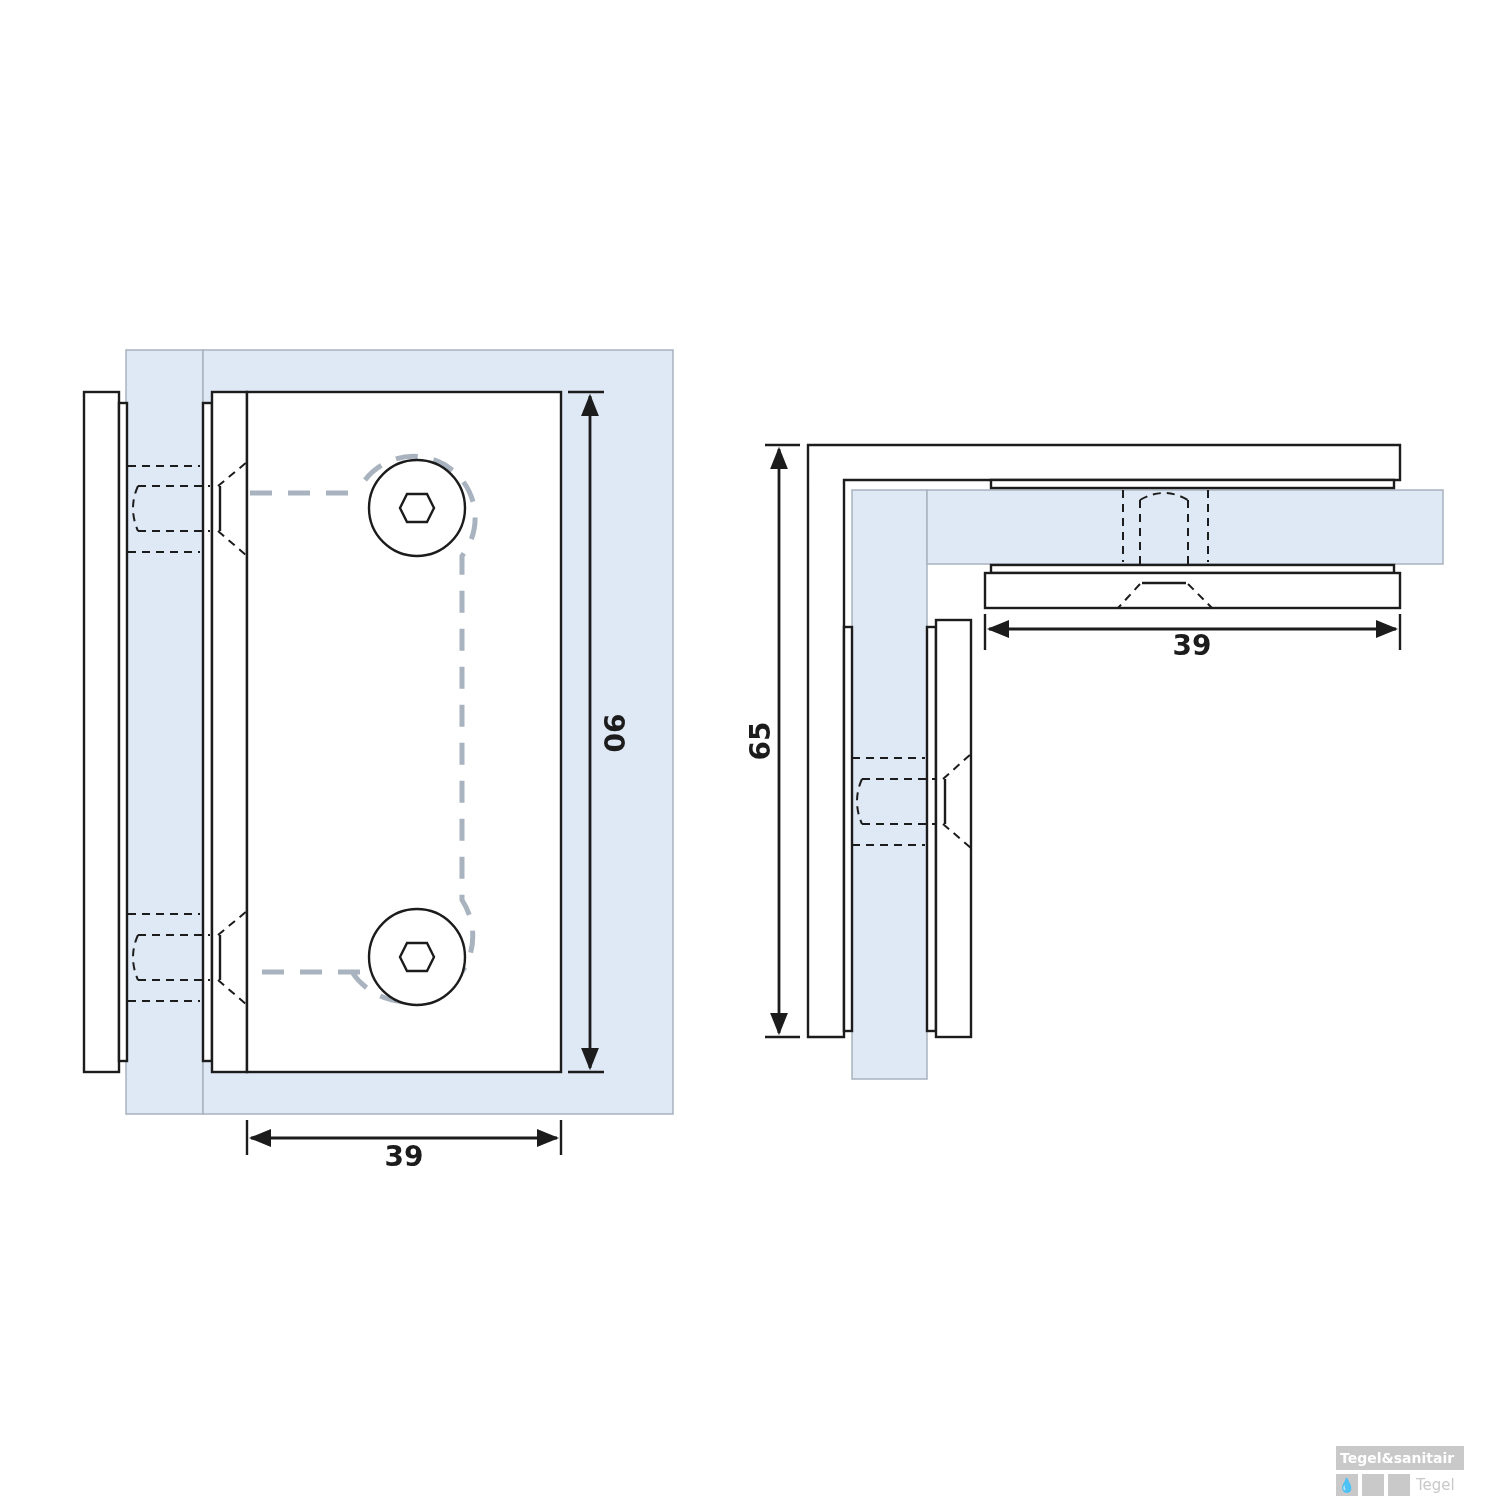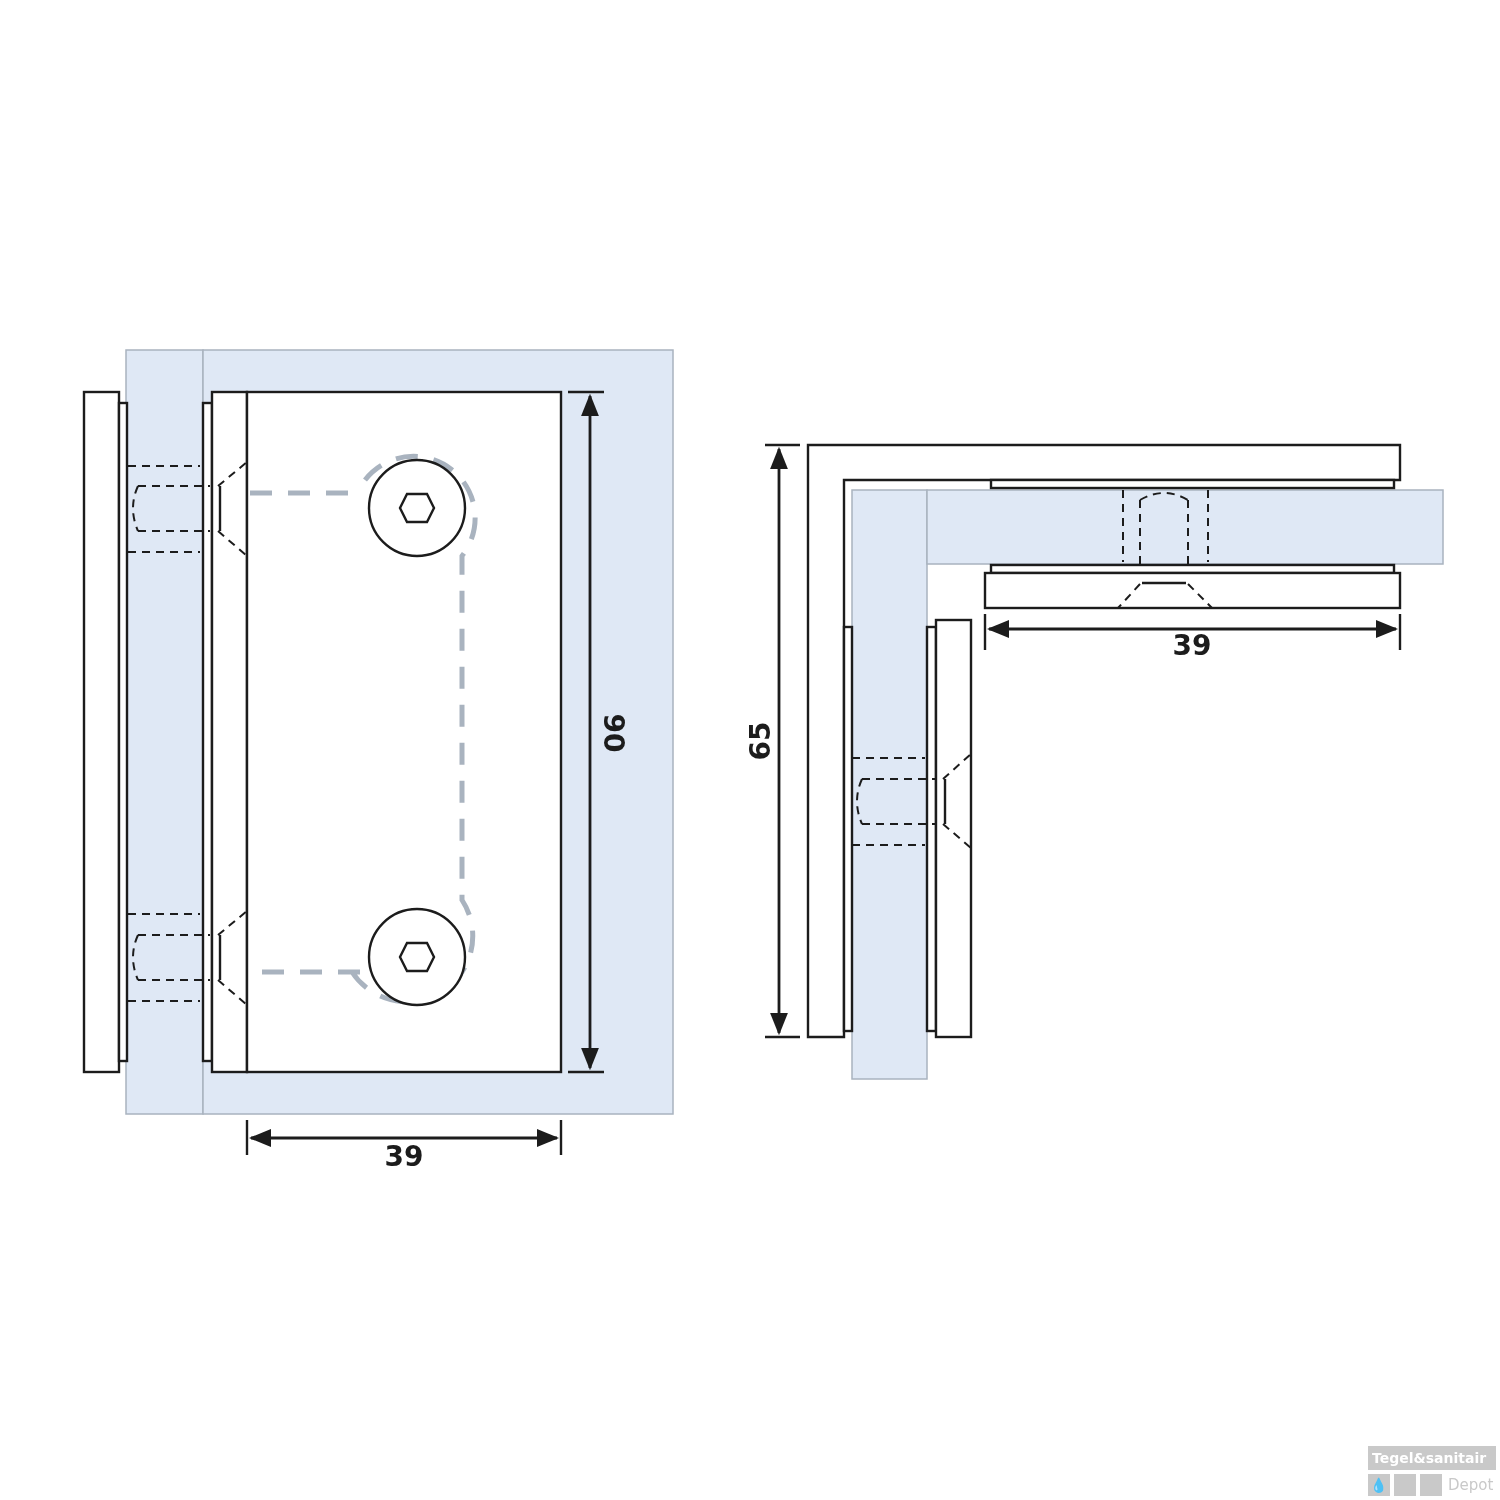--- a/index.html
+++ b/index.html
@@ -6,21 +6,21 @@
     body { width: 1500px; height: 1500px; position: relative; overflow: hidden; font-family: "Liberation Sans", sans-serif; }
     #drawing { position: absolute; left: 0; top: 0; width: 1500px; height: 1500px; }
     .glass { fill: #dfe8f5; stroke: #a9b3bf; stroke-width: 1.5; }
     .part { fill: #ffffff; stroke: #1c1c1c; stroke-width: 2.4; }
     .line { fill: none; stroke: #1c1c1c; stroke-width: 2.4; }
     .hidden { fill: none; stroke: #1c1c1c; stroke-width: 2; stroke-dasharray: 8 6; }
     .gasket { fill: none; stroke: #a9b3bf; stroke-width: 5; stroke-dasharray: 22 16; }
     .dim { fill: none; stroke: #1c1c1c; stroke-width: 2.8; }
     .arrow { fill: #1c1c1c; }
     .dimtext { font-family: "DejaVu Sans", sans-serif; font-weight: bold; font-size: 28px; fill: #1c1c1c; }
-    .logo { position: absolute; left: 1368px; top: 1446px; width: 128px; }
+    .logo { position: absolute; left: 1336px; top: 1446px; width: 128px; }
     .logo-top { background: #c9c9c9; color: #ffffff; font-family: "DejaVu Sans", sans-serif; font-weight: bold; font-size: 14px; padding: 2px 4px; height: 20px; line-height: 20px; }
     .logo-bottom { display: flex; align-items: center; margin-top: 4px; height: 22px; }
     .logo-sq { width: 22px; height: 22px; background: #c9c9c9; margin-right: 4px; color: #fff; font-size: 14px; text-align: center; line-height: 22px; }
     .logo-depot { color: #c9c9c9; font-family: "DejaVu Sans", sans-serif; font-size: 15px; margin-left: 2px; }
   </style>
 </head>
 <body>
 
 <svg id="drawing" viewBox="0 0 1500 1500" xmlns="http://www.w3.org/2000/svg">
   <defs>
@@ -143,15 +143,15 @@
   <text class="dimtext" text-anchor="middle" transform="translate(770,741) rotate(-90)">65</text>
   <text class="dimtext" x="1192" y="655" text-anchor="middle">39</text>
 </svg>
 
 <div class="logo">
   <div class="logo-top">Tegel&amp;sanitair</div>
   <div class="logo-bottom">
     <div class="logo-sq">💧</div>
     <div class="logo-sq"></div>
     <div class="logo-sq"></div>
-    <span class="logo-depot">Depot</span>
+    <span class="logo-depot">Tegel</span>
   </div>
 </div>
 
 </body></html>

